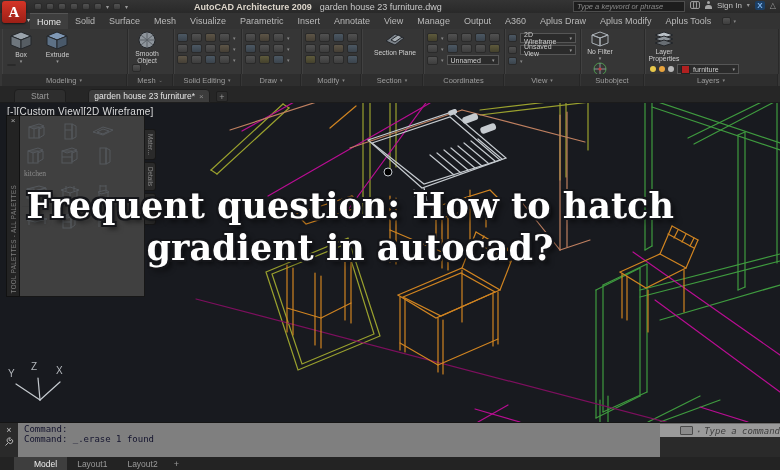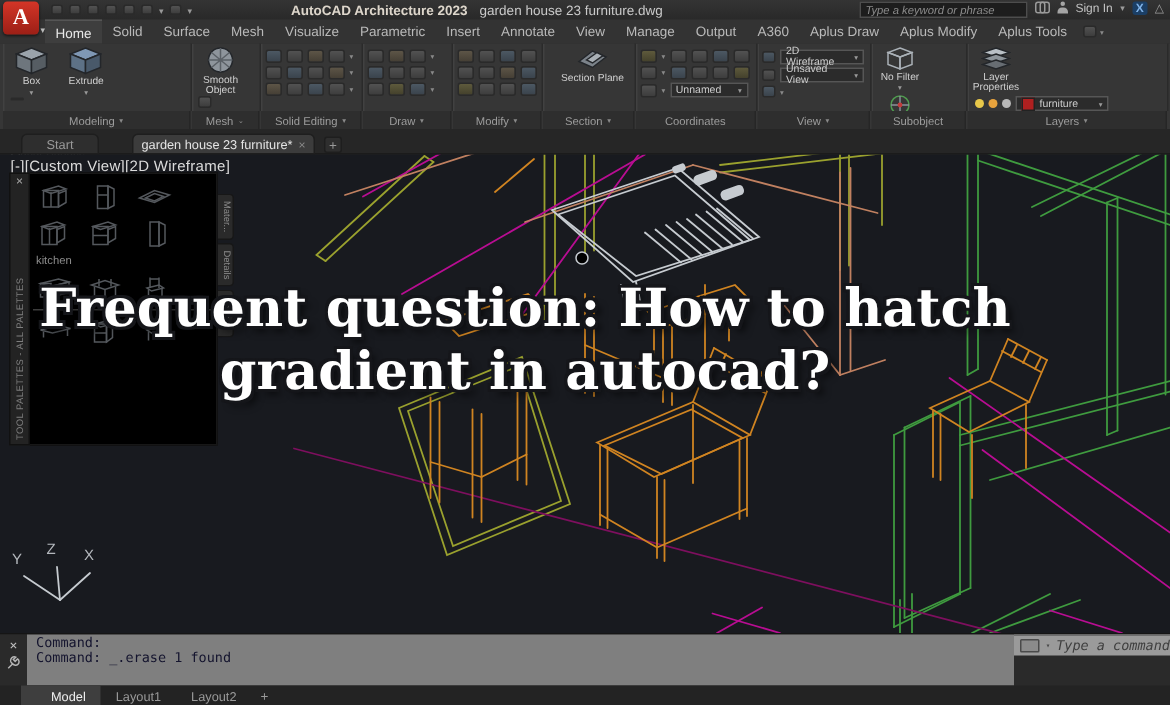--- a/index.html
+++ b/index.html
@@ -78,21 +78,21 @@
   .ol{stroke:var(--c-olive);} .gr{stroke:var(--c-green);} .mg{stroke:var(--c-magenta);}
   .mgd{stroke:var(--c-magenta_dark);} .or{stroke:var(--c-orange);} .tn{stroke:var(--c-tan);}
   .wt{stroke:var(--c-steel);} .w2{stroke-width:2;} .w15{stroke-width:1.5;}
   .vp-label{position:absolute;left:7px;top:3px;color:#dcdcdc;font-size:10px;letter-spacing:.2px;z-index:5;}
   
   .palette{position:absolute;left:6px;top:12px;width:150px;height:182px;z-index:6;display:flex;}
   .pal-title{width:14px;background:#232323;border:1px solid #111;display:flex;flex-direction:column;align-items:center;box-sizing:border-box;}
   .pal-x{color:#aaa;font-size:8px;line-height:9px;}
   .pal-vtext{writing-mode:vertical-rl;transform:rotate(180deg);font-size:6.3px;color:#7e7e7e;margin-top:auto;
              margin-bottom:3px;white-space:nowrap;letter-spacing:.3px;}
-  .pal-body{flex:1;background:#000000;border:1px solid #171717;border-left:none;padding:3px 2px;box-sizing:border-box;position:relative;}
+  .pal-body{flex:1;background:#404040;border:1px solid #171717;border-left:none;padding:3px 2px;box-sizing:border-box;position:relative;font-family:Liberation Serif, serif;}
   .pal-grid{display:flex;flex-wrap:wrap;gap:1px 3px;}
   .pal-cell{width:30px;height:24px;display:flex;align-items:center;justify-content:center;}
   .pal-cell svg{stroke:#54585d;fill:none;stroke-width:1;}
   .pal-group{font-size:7.5px;color:#8d8d8d;margin:1px 0 2px 2px;}
   .pal-div{height:1px;background:#3d3d3d;margin:2px 0;}
   .pal-tabs{width:11px;display:flex;flex-direction:column;gap:2px;padding-top:14px;}
   .pal-tab{background:#2a2a2a;border:1px solid #171717;border-left:none;border-radius:0 3px 3px 0;color:#8b8b8b;
            font-size:6.3px;writing-mode:vertical-rl;padding:4px 1px;white-space:nowrap;}
   .ucs-lbl{position:absolute;color:#b4b8bd;font-size:10px;z-index:4;font-family:"Liberation Sans",sans-serif;}
   
@@ -102,21 +102,21 @@
                        2px 2px 0 #15161a,-2px 2px 0 #15161a,2px -2px 0 #15161a,-2px -2px 0 #15161a,
                        4px 4px 5px rgba(0,0,0,.55);}
   
   .cmdpanel{position:absolute;left:0;top:422px;width:780px;height:35px;display:flex;background:#2a2a2a;border-top:1px solid #151515;box-sizing:border-box;}
   .cmd-side{width:18px;background:#2a2a2a;display:flex;flex-direction:column;align-items:center;padding-top:3px;gap:3px;}
   .cmd-x{color:#c2c2c2;font-size:9px;line-height:8px;}
   .cmd-main{flex:1;display:flex;flex-direction:row;}
   .cmd-hist{flex:1;background:#7f7f7f;font-family:"DejaVu Sans Mono",monospace;font-size:9px;line-height:10px;
             color:#14142e;padding:1px 0 0 6px;}
   .cmd-input{height:13px;background:#9a9a9a;border-top:1px solid #6e6e6e;display:flex;align-items:center;gap:4px;
-             padding-left:4px;font-family:"DejaVu Sans Mono",monospace;}
+             padding-left:20px;font-family:"DejaVu Sans Mono",monospace;}
   .cmd-ph{font-size:9px;font-style:italic;color:#3f3f3f;}
   .kbd-icon{width:11px;height:7px;border:1px solid #4a4a4a;border-radius:1px;background:#8b8b8b;}
   
   .statusbar{position:absolute;left:0;top:457px;width:780px;height:13px;background:#232323;display:flex;align-items:stretch;padding-left:14px;}
   .stab{font-size:8.5px;color:#9a9a9a;padding:0 10px;display:flex;align-items:center;}
   .stab.active{background:#3e3e3e;color:#f0f0f0;font-weight:normal;padding-left:20px;}
   .stab-plus{font-size:9px;color:#9a9a9a;padding:0 6px;display:flex;align-items:center;}
 </style>
 </head>
 <body>
@@ -130,21 +130,21 @@
       <div class="chip"></div>
       <div class="chip"></div>
       <div class="chip"></div>
       <div class="chip"></div>
       <div class="chip"></div>
       <div class="chip"></div>
       <span class="car">▾</span>
       <div class="chip"></div>
       <span class="car">▾</span>
     </div>
-    <span class="tb-title">AutoCAD Architecture 2023</span>
+    <span class="tb-title">AutoCAD Architecture 2009</span>
     <span class="tb-doc">garden house 23 furniture.dwg</span>
     <div class="tb-right">
       <input class="searchbox" placeholder="Type a keyword or phrase" style="">
       <div class="binoc"></div>
       <div class="person"></div>
       <span class="signin">Sign In</span>
       <span class="tb-car">▾</span>
       <div class="xchg">X</div>
       <span class="tri">△</span>
     </div>

